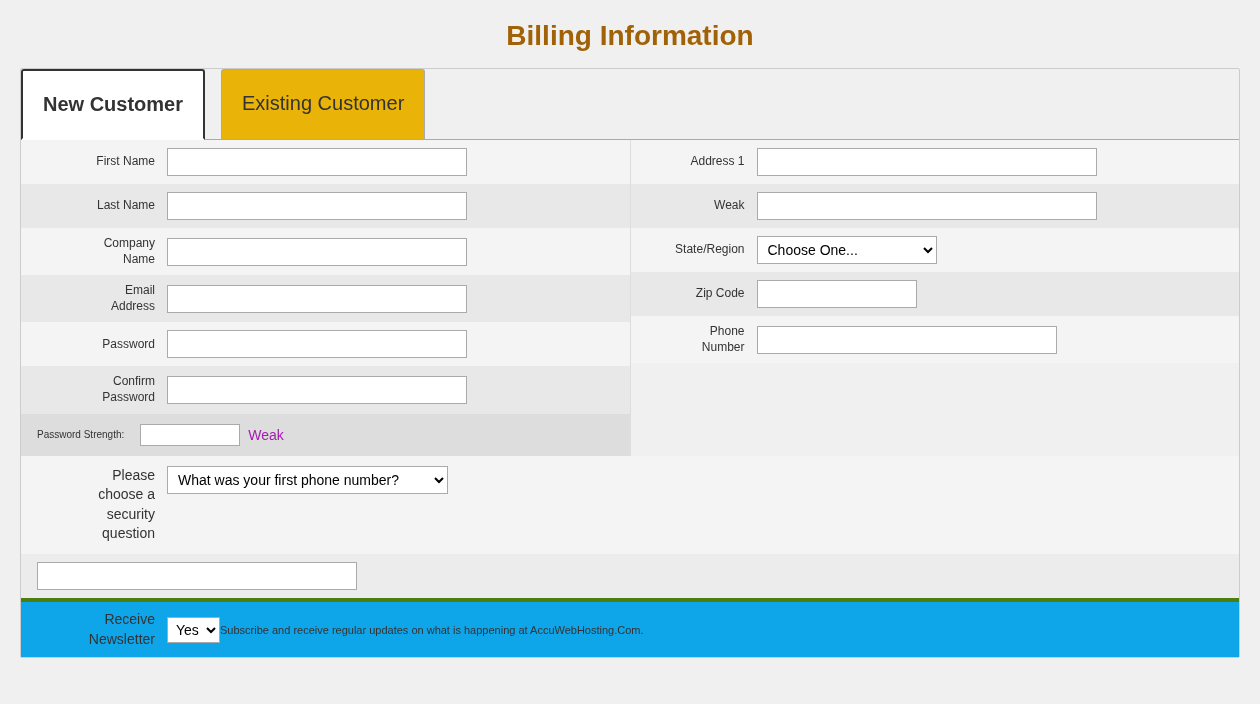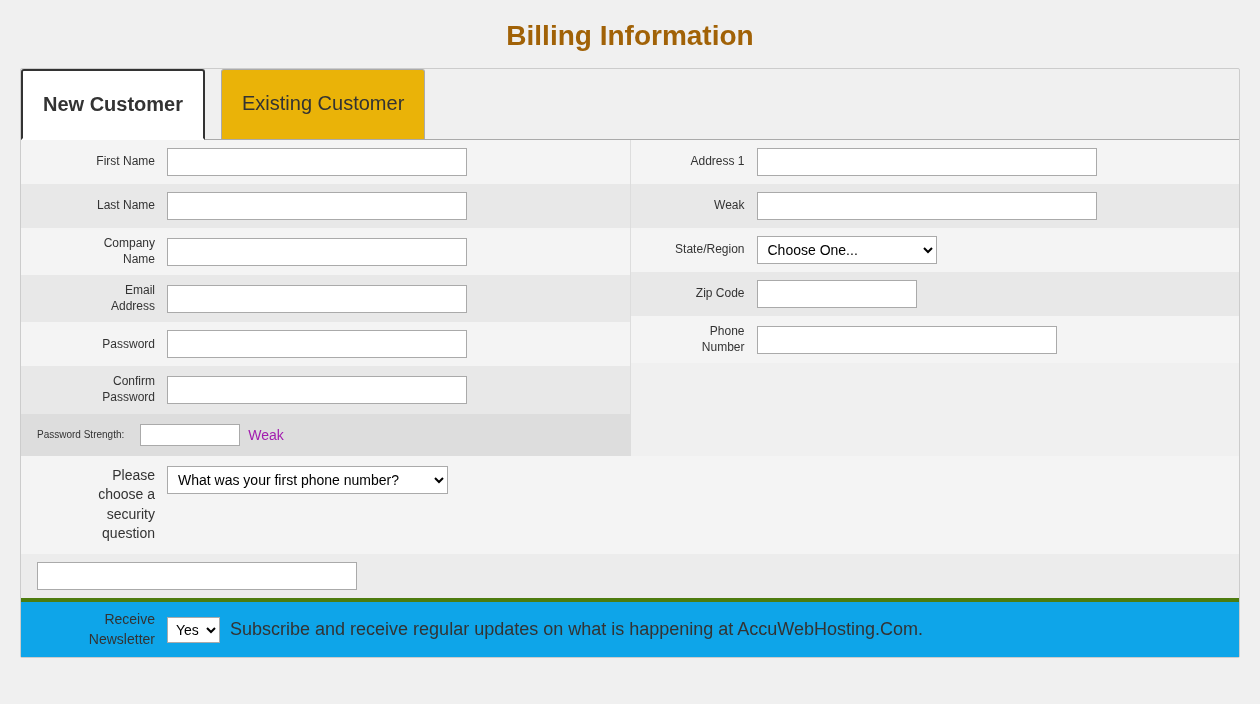--- a/index.html
+++ b/index.html
@@ -207,31 +207,30 @@
       width: 130px;
       min-width: 130px;
       padding-right: 12px;
       font-size: 14px;
       color: #333;
       line-height: 1.4;
     }
     .newsletter-content {
       display: flex;
       align-items: center;
-      gap: 10px;
     }
     .newsletter-content select {
       padding: 3px 4px;
       border: 1px solid #aaa;
       background: #fff;
       font-size: 14px;
       height: 26px;
     }
     .newsletter-desc {
-      font-size: 18px;
+      font-size: 11px;
       color: #333;
     }
     
     .phone-input input {
       width: 200px;
       padding: 4px 6px;
       border: 1px solid #aaa;
       background: #fff;
       font-size: 14px;
       height: 28px;

